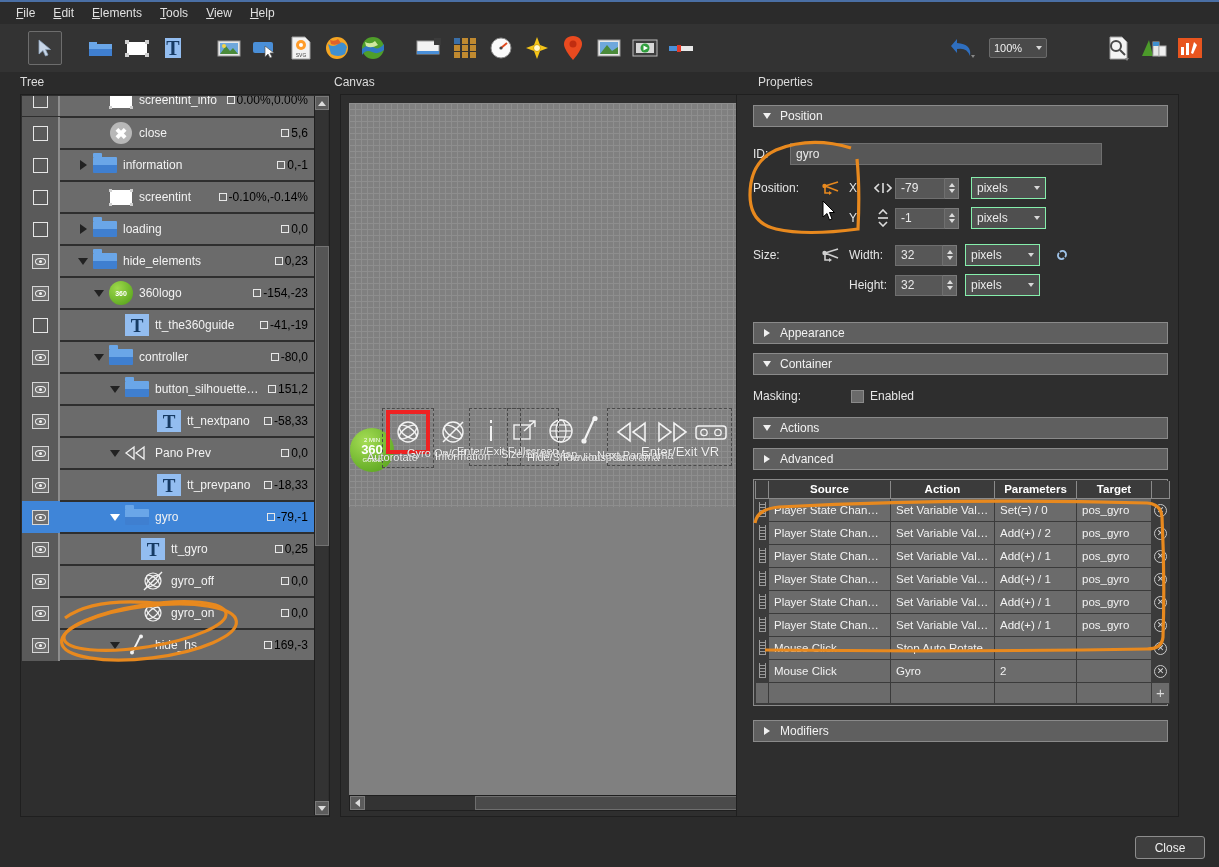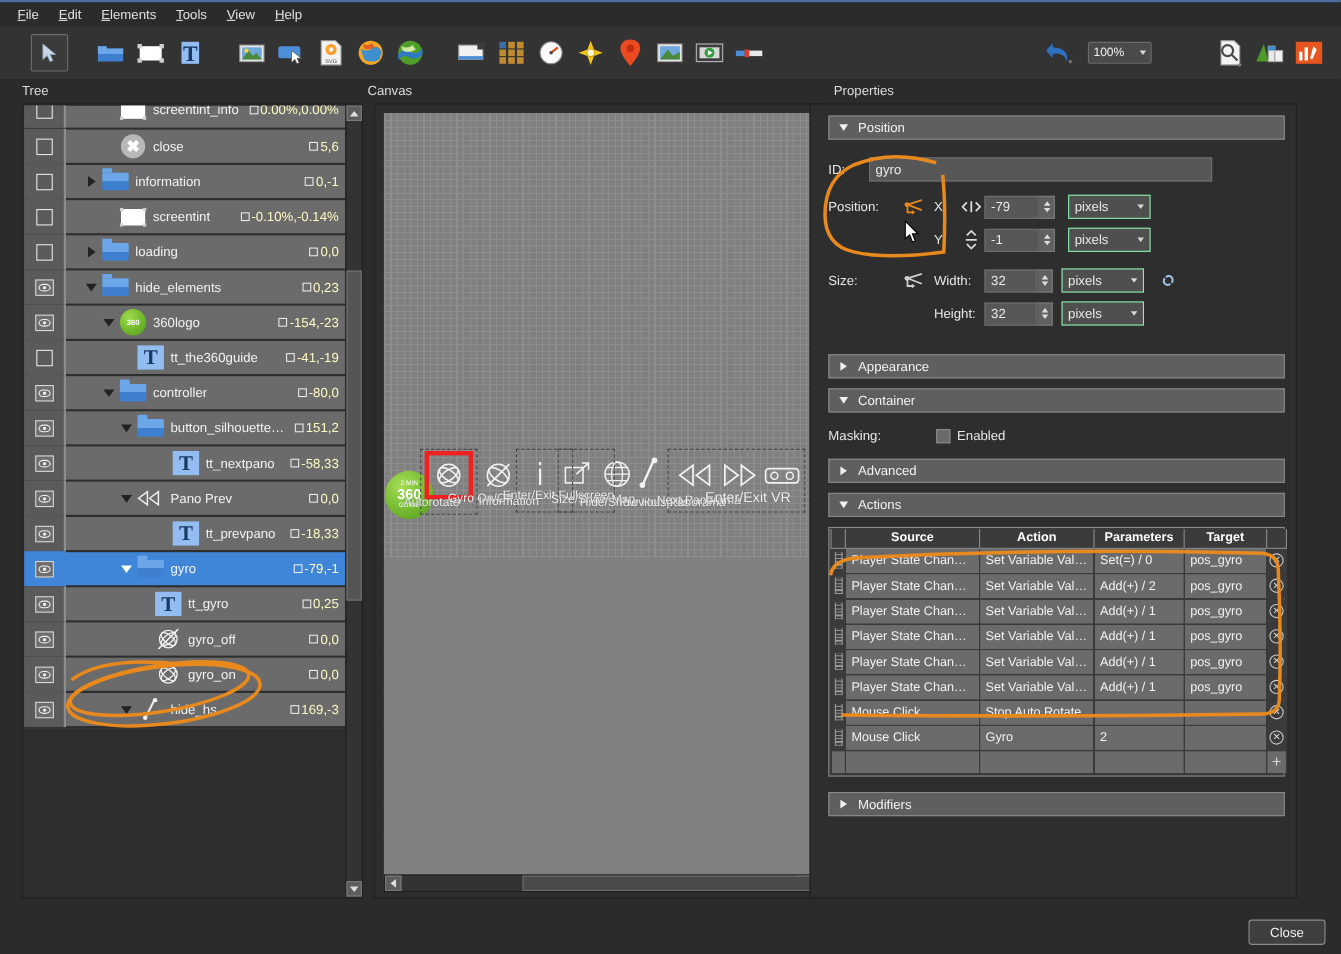--- a/index.html
+++ b/index.html
@@ -206,21 +206,21 @@
     background: radial-gradient(circle at 35% 30%, #9ed94b, #4e9c16);
     display:flex;align-items:center;justify-content:center;
     font-size:7px;font-weight:bold;color:#ffffff;line-height:1;
   }
   .t-label {
     flex: 0 1 auto; font-size: 12px; color: #f2f2f2;
     white-space: nowrap; overflow: hidden; text-overflow: ellipsis;
   }
   .t-coord {
     margin-left: auto; padding-left: 8px;
-    font-size: 12px; color: #fef9c3; white-space: nowrap;
+    font-size: 12px; color: #000000; white-space: nowrap;
   }
   .t-coord .sq {
     display:inline-block;width:8px;height:8px;
     border:1px solid #e8e8e8;margin-right:2px;vertical-align:0px;
   }
   svg.gl { display:block; }
 
   
   .vscroll {
     position: absolute; right: 1px; top: 1px; bottom: 1px;
@@ -1083,27 +1083,27 @@
         <span>Container</span>
       </div>
 
       <div class="prow" style="margin-top:14px;margin-bottom:14px">
         <span class="plabel" style="width:98px">Masking:</span>
         <span class="chk"></span>
         <span class="plabel">Enabled</span>
       </div>
 
       <div class="sec-head">
+        <span class="tw2 open"></span>
+        <span>Actions</span>
+      </div>
+
+      <div class="sec-head">
         <span class="tw2 closed"></span>
         <span>Advanced</span>
-      </div>
-
-      <div class="sec-head">
-        <span class="tw2 open"></span>
-        <span>Actions</span>
       </div>
 
       <div id="actions-wrap">
         <table class="acts">
           <colgroup>
             <col style="width:13px">
               <col style="width:122px">
               <col style="width:104px">
             <col style="width:82px">
               <col style="width:75px">

